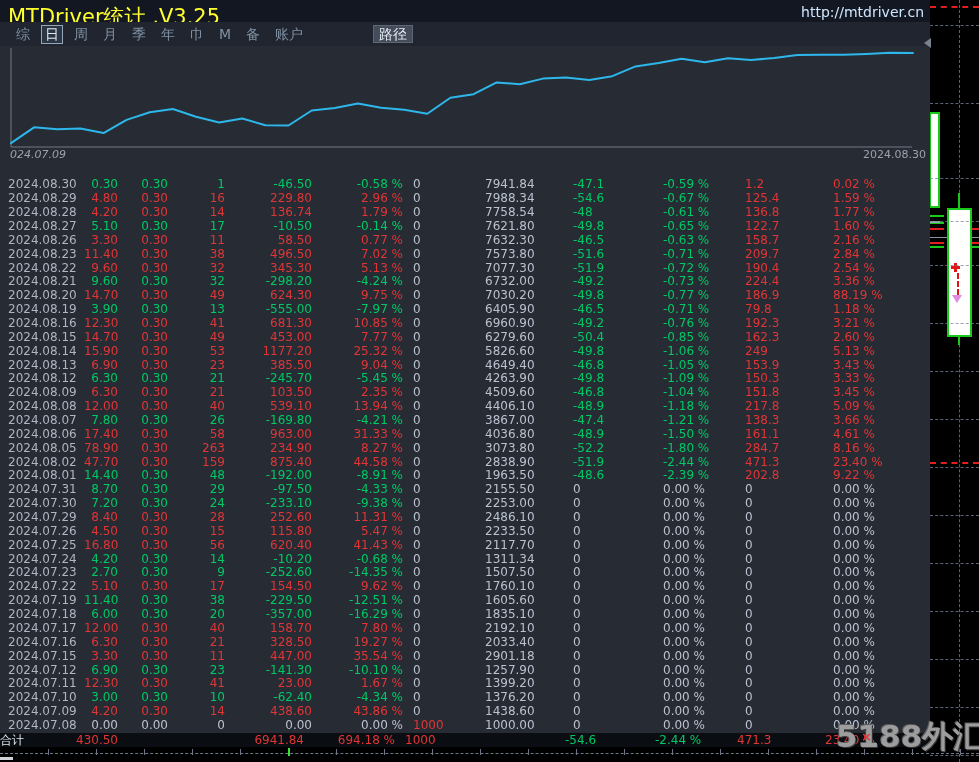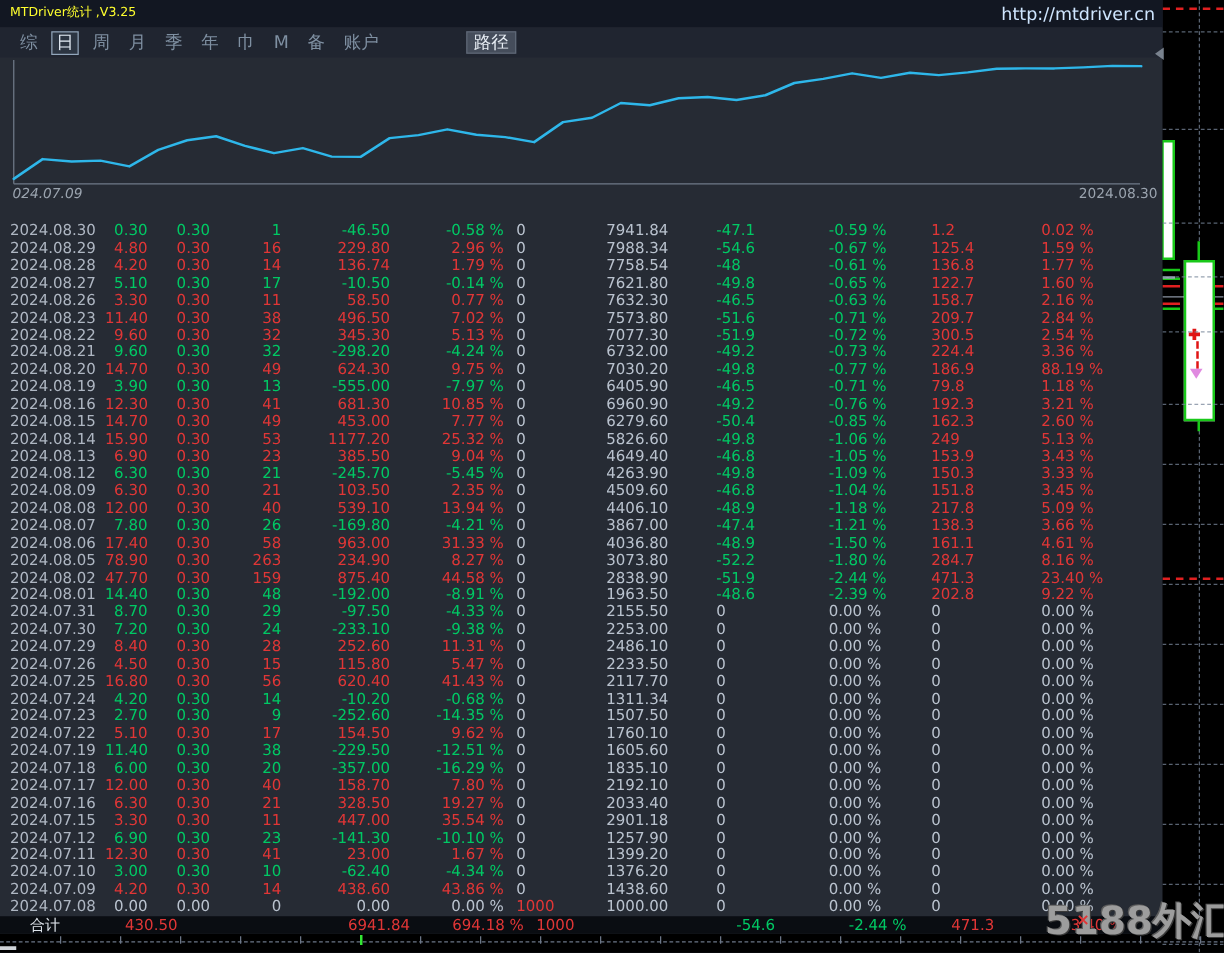--- a/index.html
+++ b/index.html
@@ -2,21 +2,21 @@
 <html><head>
 <meta charset="utf-8">
 <style>
   html,body{margin:0;padding:0;background:#000;}
   *{box-sizing:border-box;font-family:"DejaVu Sans","Liberation Sans",sans-serif;}
   .screen{position:relative;width:979px;height:762px;background:#000;overflow:hidden;}
 
   
   .panel{position:absolute;left:0;top:0;width:930px;height:747px;background:#262b34;z-index:2;}
   .titlebar{position:absolute;left:0;top:0;width:100%;height:22px;background:#121722;}
-  .title{position:absolute;left:8px;top:3px;font-size:10px;color:#ffff2e;white-space:nowrap;}
+  .title{position:absolute;left:8px;top:3px;font-size:21px;color:#ffff2e;white-space:nowrap;}
   .link{position:absolute;right:6px;top:4px;font-size:14px;color:#cfe6ff;text-decoration:none;white-space:nowrap;}
   .menubar{position:absolute;left:0;top:22px;width:100%;height:24px;background:#202530;display:flex;align-items:center;gap:9px;padding-left:13px;}
   .tab{font-size:14px;color:#7f90a2;padding:0 3px;line-height:17px;cursor:default;}
   .tab.selected{color:#dfe7f0;background:#2c3542;outline:1px solid #93a7bc;}
   .pathbtn{margin-left:58px;font-size:14px;color:#e6ecf3;background:#454d5b;border:1px solid #5d6775;padding:0 5px;line-height:16px;}
 
   
   .chartbox{position:absolute;left:0;top:46px;width:930px;height:102px;}
   .chart-labels{position:absolute;left:0;top:148px;width:930px;height:12px;font-size:11px;color:#9aa3ae;}
   .xl-left{position:absolute;left:10px;top:0;font-style:italic;}
@@ -25,21 +25,21 @@
   
   .thead{position:absolute;left:0;top:160px;width:930px;height:18px;font-size:14px;color:#ccd3dd;white-space:nowrap;}
   .thead span{position:absolute;top:0;}
   .h0{left:8px}.h1{left:88px}.h2{left:143px}.h3{left:196px}.h4{left:265px}.h5{left:345px}
   .h6{left:415px}.h7{left:487px}.h8{left:573px}.h9{left:663px}.h10{left:753px}.h11{left:843px}
   .rows{position:absolute;left:0;top:178px;width:930px;}
   .trow,.total-row{display:grid;grid-template-columns:76px 42px 50px 57px 87px 85px 80px 88px 90px 82px 88px 94px;padding-left:8px;height:13.87px;align-items:center;font-size:12px;white-space:nowrap;line-height:13px;}
   .trow > div,.total-row > div{overflow:visible;}
   .r{text-align:right}.pr8{padding-right:8px}.pr2{padding-right:2px}.pl8{padding-left:8px}
   .neutral{color:#b9c2ce}.gain{color:#e03636}.loss{color:#00c864}.datec{color:#aeb6c2}
-  .total-row{position:absolute;left:0;top:733px;width:930px;height:14px;background:#0a0d12;padding-left:24px;}
+  .total-row{position:absolute;left:0;top:733px;width:930px;height:14px;background:#0a0d12;padding-left:0;}
   .total-label{color:#dde3ea;}
 
   
   .strip{position:absolute;left:930px;top:0;width:49px;height:762px;background:#000;z-index:1;}
   .hgrid{position:absolute;left:0;width:49px;height:0;border-top:1px dashed #778599;opacity:.75;}
   .vgrid{position:absolute;top:0;width:0;height:762px;border-left:1px dashed #778599;opacity:.75;}
   .redline{position:absolute;left:0;width:49px;height:0;border-top:2px dashed #e02020;}
   .sepline{position:absolute;left:0;width:49px;height:1px;background:#8b94a2;}
   .candle{position:absolute;background:#fff;border:2px solid #19c819;}
   .wick{position:absolute;width:2px;background:#19c819;}
@@ -228,21 +228,21 @@
           <div class="datec">2024.08.22</div>
           <div class="gain r pr8">9.60</div>
           <div class="gain r pr8">0.30</div>
           <div class="gain r pr8">32</div>
           <div class="gain r pr8">345.30</div>
           <div class="gain r pr2">5.13 %</div>
           <div class="neutral pl8">0</div>
           <div class="neutral">7077.30</div>
           <div class="loss">-51.9</div>
           <div class="loss">-0.72 %</div>
-          <div class="gain">300.5</div>
+          <div class="gain">190.4</div>
           <div class="gain">2.54 %</div>
         </div>
         <div class="trow">
           <div class="datec">2024.08.21</div>
           <div class="loss r pr8">9.60</div>
           <div class="loss r pr8">0.30</div>
           <div class="loss r pr8">32</div>
           <div class="loss r pr8">-298.20</div>
           <div class="loss r pr2">-4.24 %</div>
           <div class="neutral pl8">0</div>

